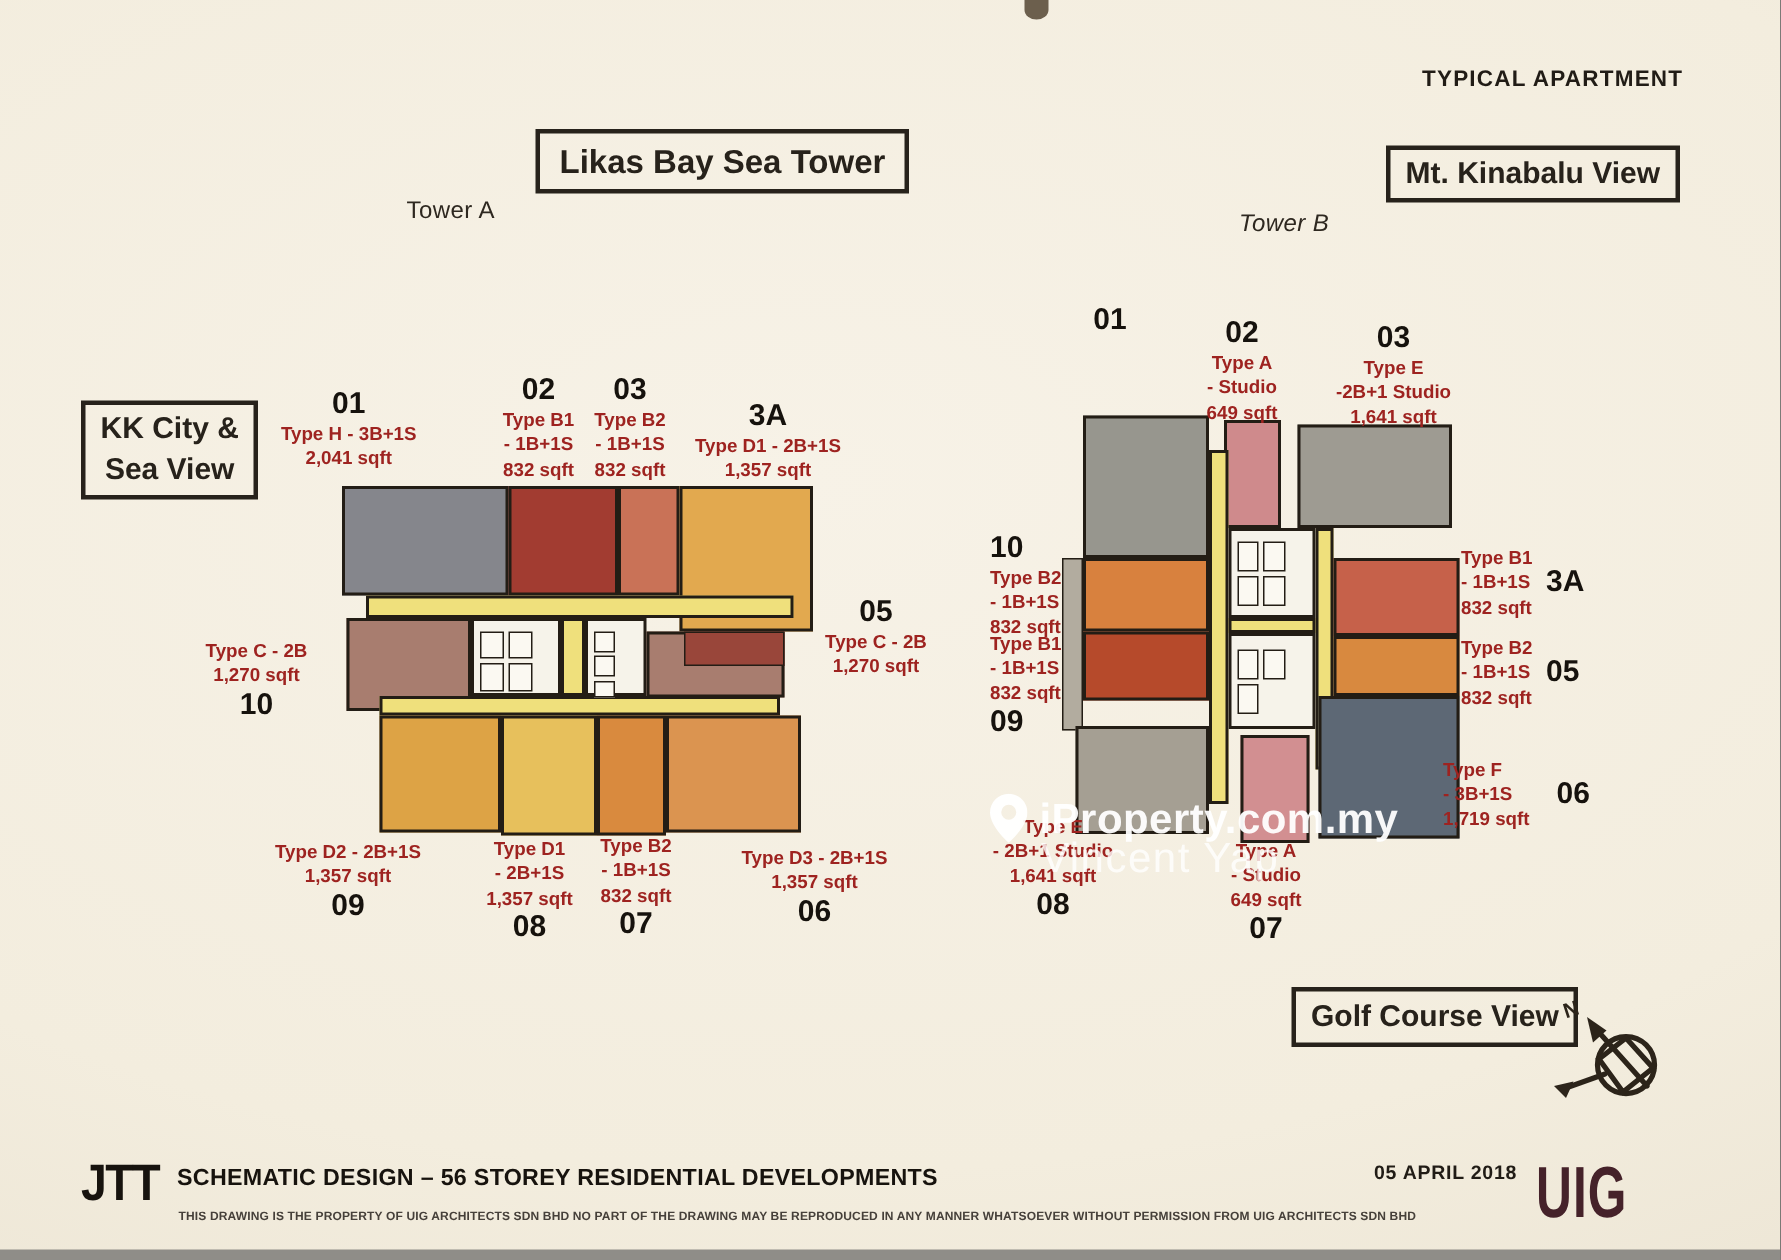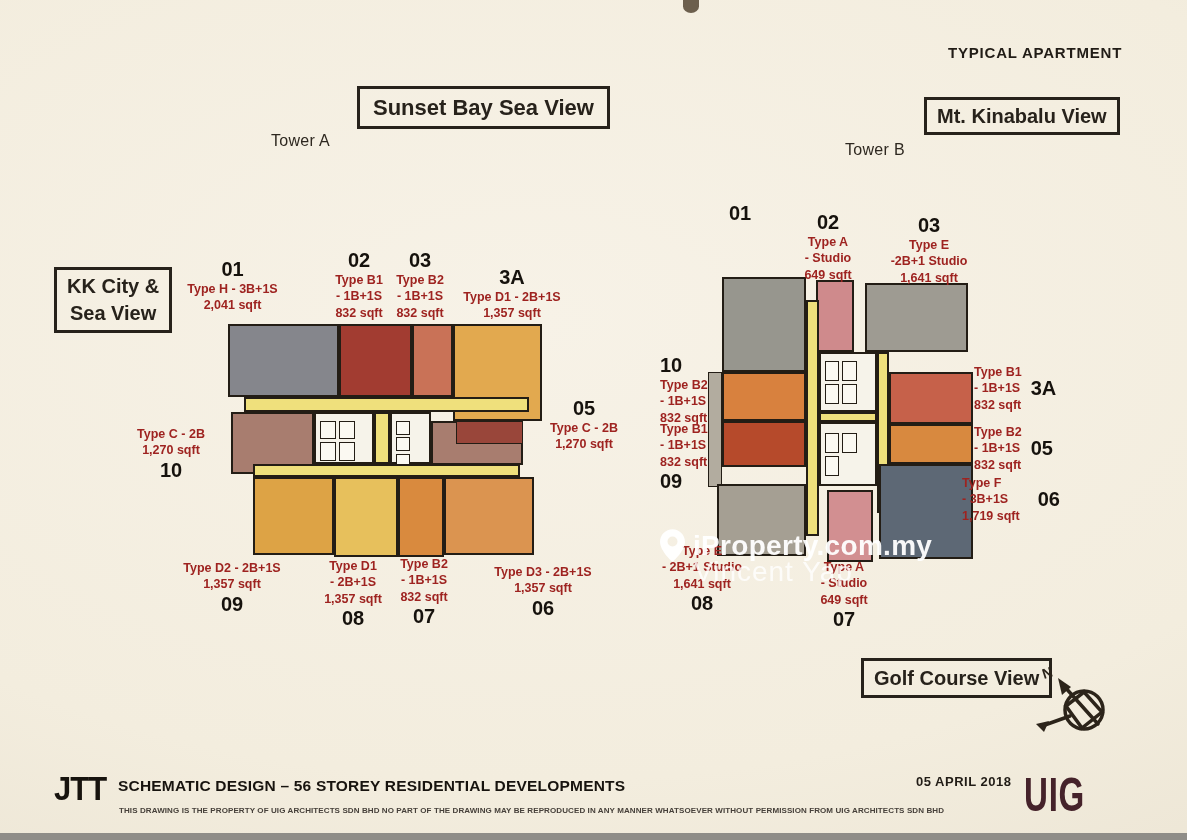--- a/index.html
+++ b/index.html
@@ -16,21 +16,21 @@
 
   .view-box{position:absolute;border:3px solid #27221b;color:#27221b;font-weight:700;white-space:nowrap;
     display:flex;flex-direction:column;justify-content:center;align-items:center;background:transparent;}
   .likas{left:357px;top:86px;height:37px;padding:0 13px;font-size:22px;}
   .kinabalu{left:924px;top:97px;height:32px;padding:0 10px;font-size:20px;}
   .kk{left:54px;top:267px;padding:3px 10px;font-size:20px;line-height:1.35;}
   .tanjung{left:124px;top:647px;height:38px;padding:0 12px;font-size:22px;}
   .golf{left:861px;top:658px;height:34px;padding:0 10px;font-size:20px;}
 
   .tower-name{position:absolute;font-size:16px;color:#2e2820;letter-spacing:.3px;}
-  .ta{left:271px;top:132px;} .tb{left:845px;top:141px;}
+  .ta{left:271px;top:132px;} .tb{left:826px;top:141px;font-style:italic;}
 
   .plan{position:absolute;}
   .room{position:absolute;box-sizing:border-box;border:2.5px solid #231d15;}
   .room.thin{border-width:1.5px;}
 
   .unit-label{position:absolute;text-align:center;z-index:3;}
   .unit-num{font-size:20px;font-weight:700;color:#16120d;line-height:1.15;}
   .unit-line{font-size:12.5px;font-weight:700;color:var(--red);line-height:1.3;}
   .unit-label.right{display:flex;align-items:center;gap:9px;text-align:left;}
   .unit-label.a-left{text-align:left;}
@@ -49,21 +49,21 @@
 </style>
 </head>
 <body>
 
 <div class="canvas" style="--red: #9e2320; --ink: #211c16;">
 
   <div class="blemish"></div>
 
   <div class="typical">TYPICAL APARTMENT</div>
 
-  <div class="view-box likas">Sunset Bay Sea View</div>
+  <div class="view-box likas">Likas Bay Sea Tower</div>
   <div class="tower-name ta">Tower A</div>
 
   <div class="view-box kinabalu">Mt. Kinabalu View</div>
   <div class="tower-name tb">Tower B</div>
 
   <div class="view-box kk">
     <div>KK City &amp;</div>
     <div>Sea View</div>
   </div>
 
@@ -240,21 +240,21 @@
         <div class="unit-num">3A</div>
       </div>
       <div class="unit-label right" style="left: 974px; top: 424px; width: 100px;">
         <div class="unit-lines">
           <div class="unit-line">Type B2</div>
           <div class="unit-line">- 1B+1S</div>
           <div class="unit-line">832 sqft</div>
         </div>
         <div class="unit-num">05</div>
       </div>
-      <div class="unit-label right" style="left: 962px; top: 475px; width: 106px; gap: 18px;">
+      <div class="unit-label right" style="left: 962px; top: 505px; width: 106px; gap: 18px;">
         <div class="unit-lines">
           <div class="unit-line">Type F</div>
           <div class="unit-line">- 3B+1S</div>
           <div class="unit-line">1,719 sqft</div>
         </div>
         <div class="unit-num">06</div>
       </div>
       <div class="unit-label below" style="left: 650px; top: 543px; width: 104px;">
         <div class="unit-lines">
           <div class="unit-line">Type E</div>

